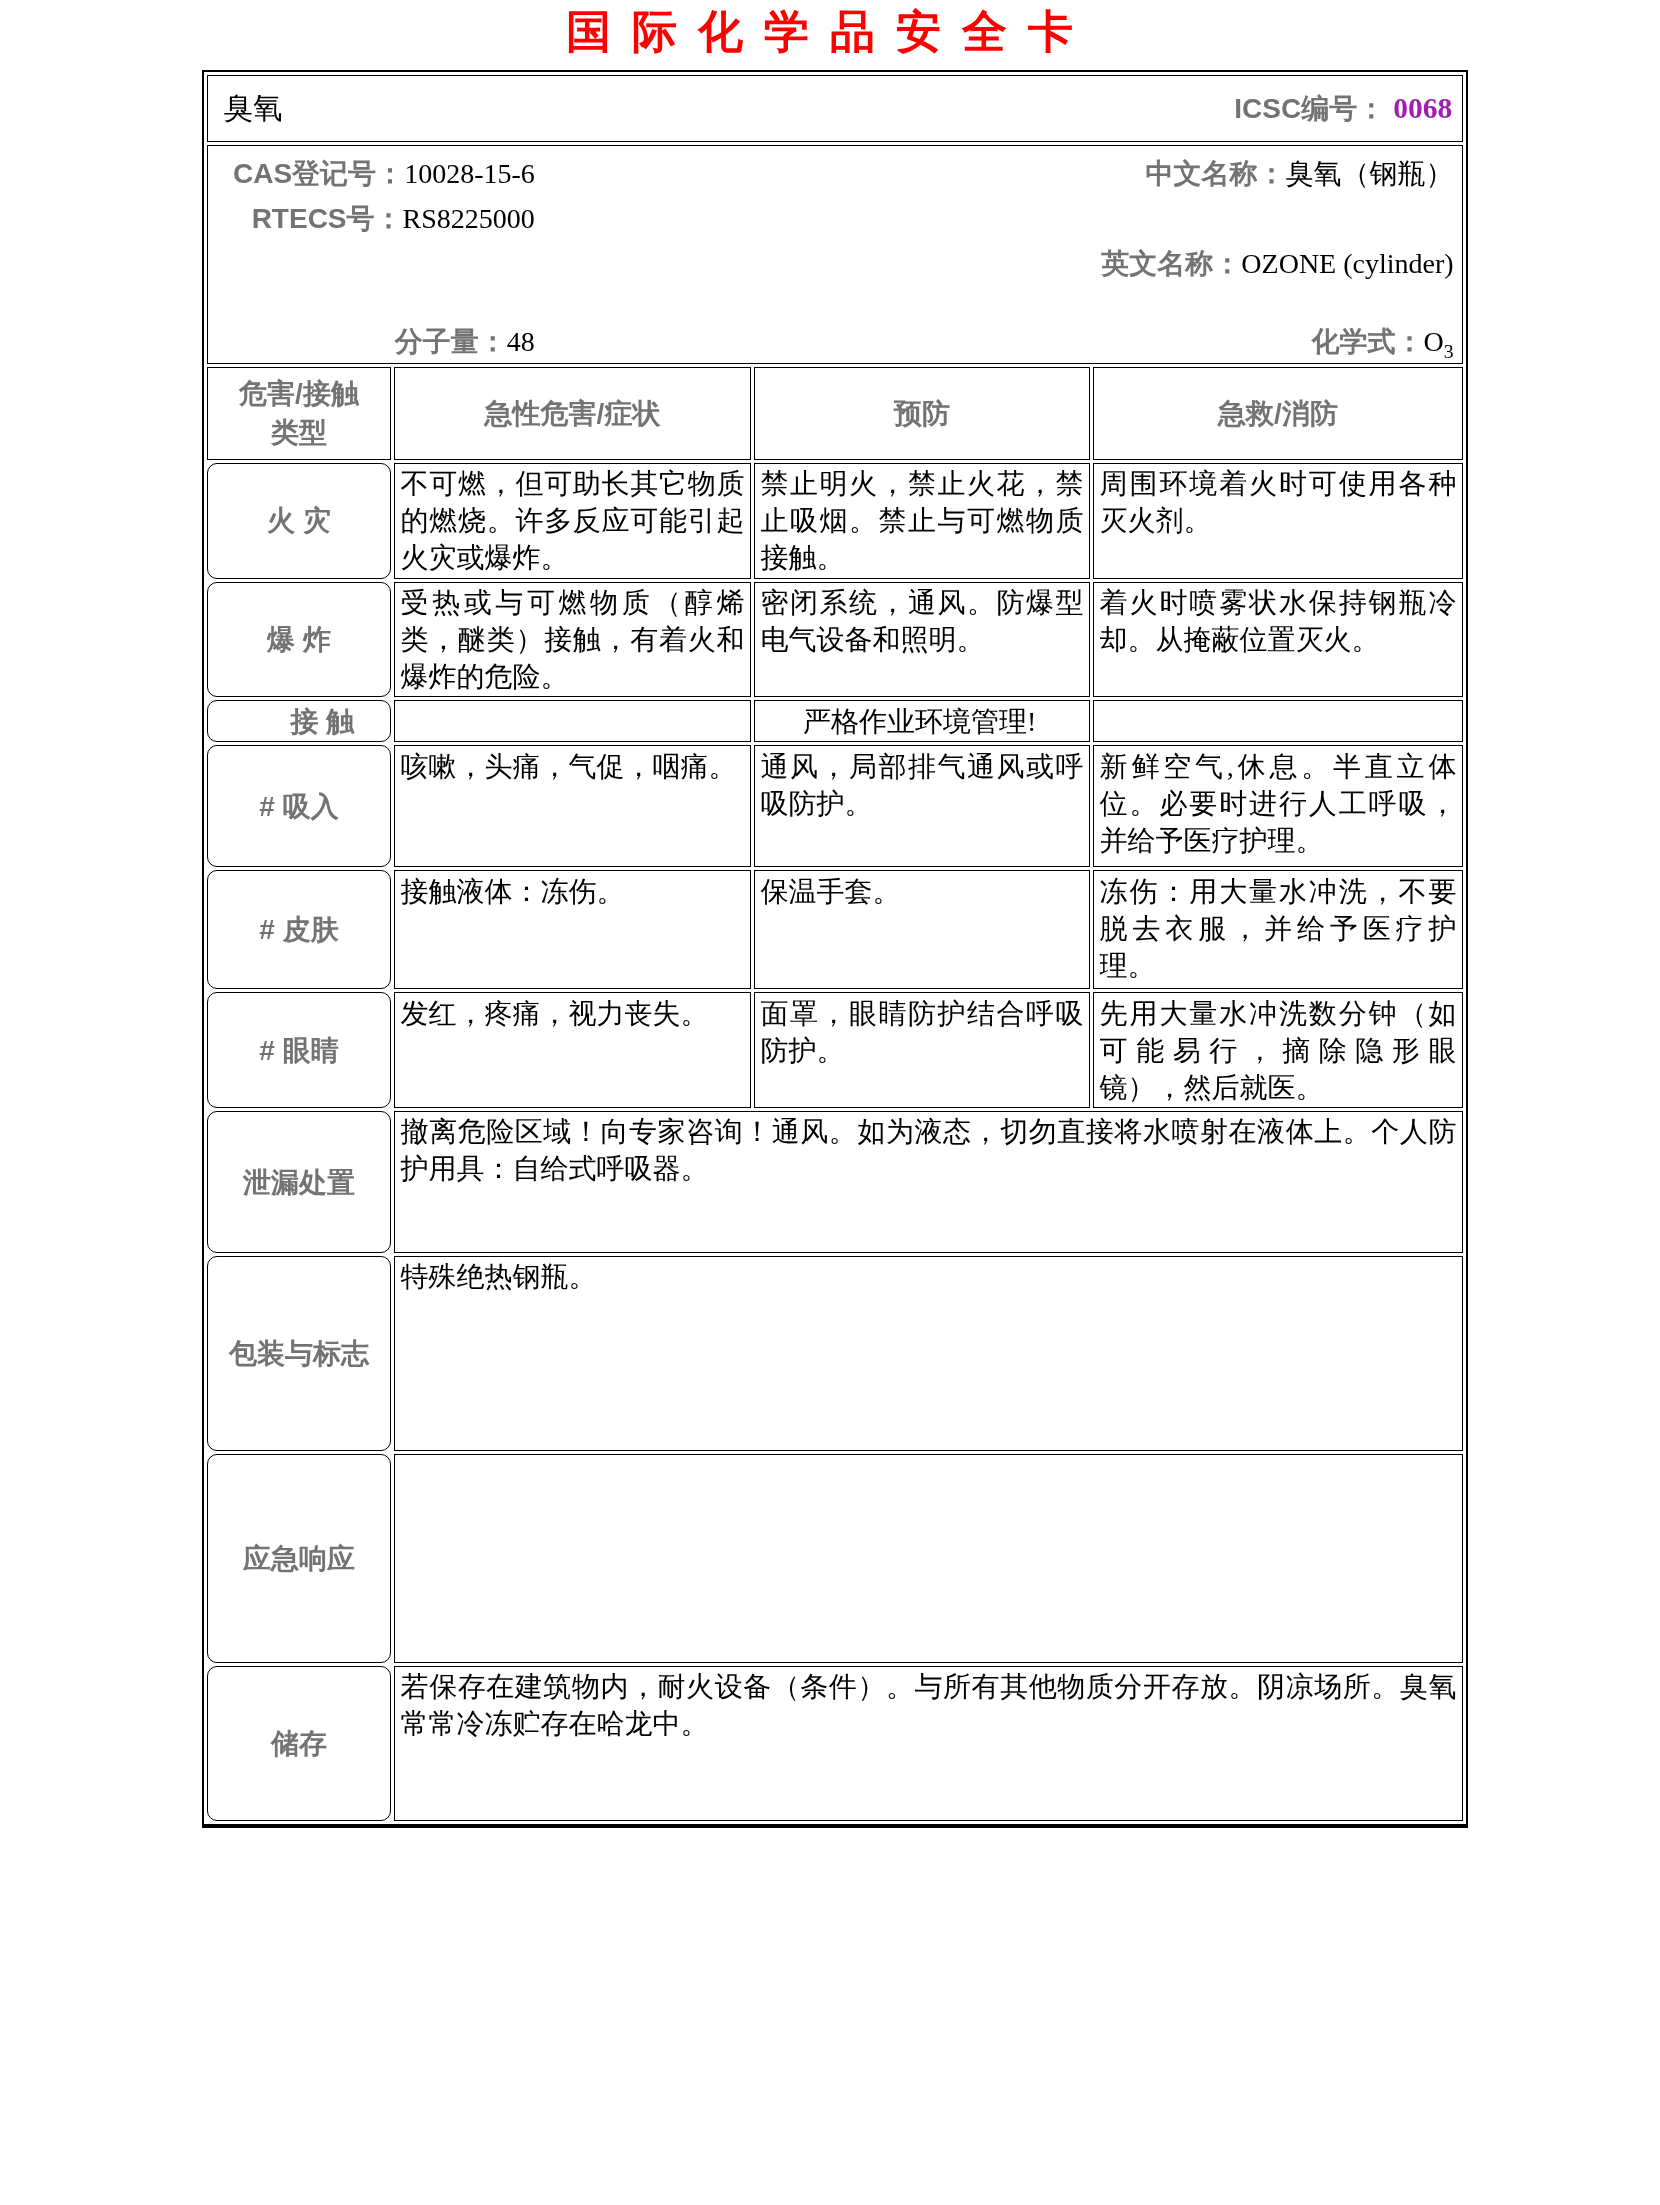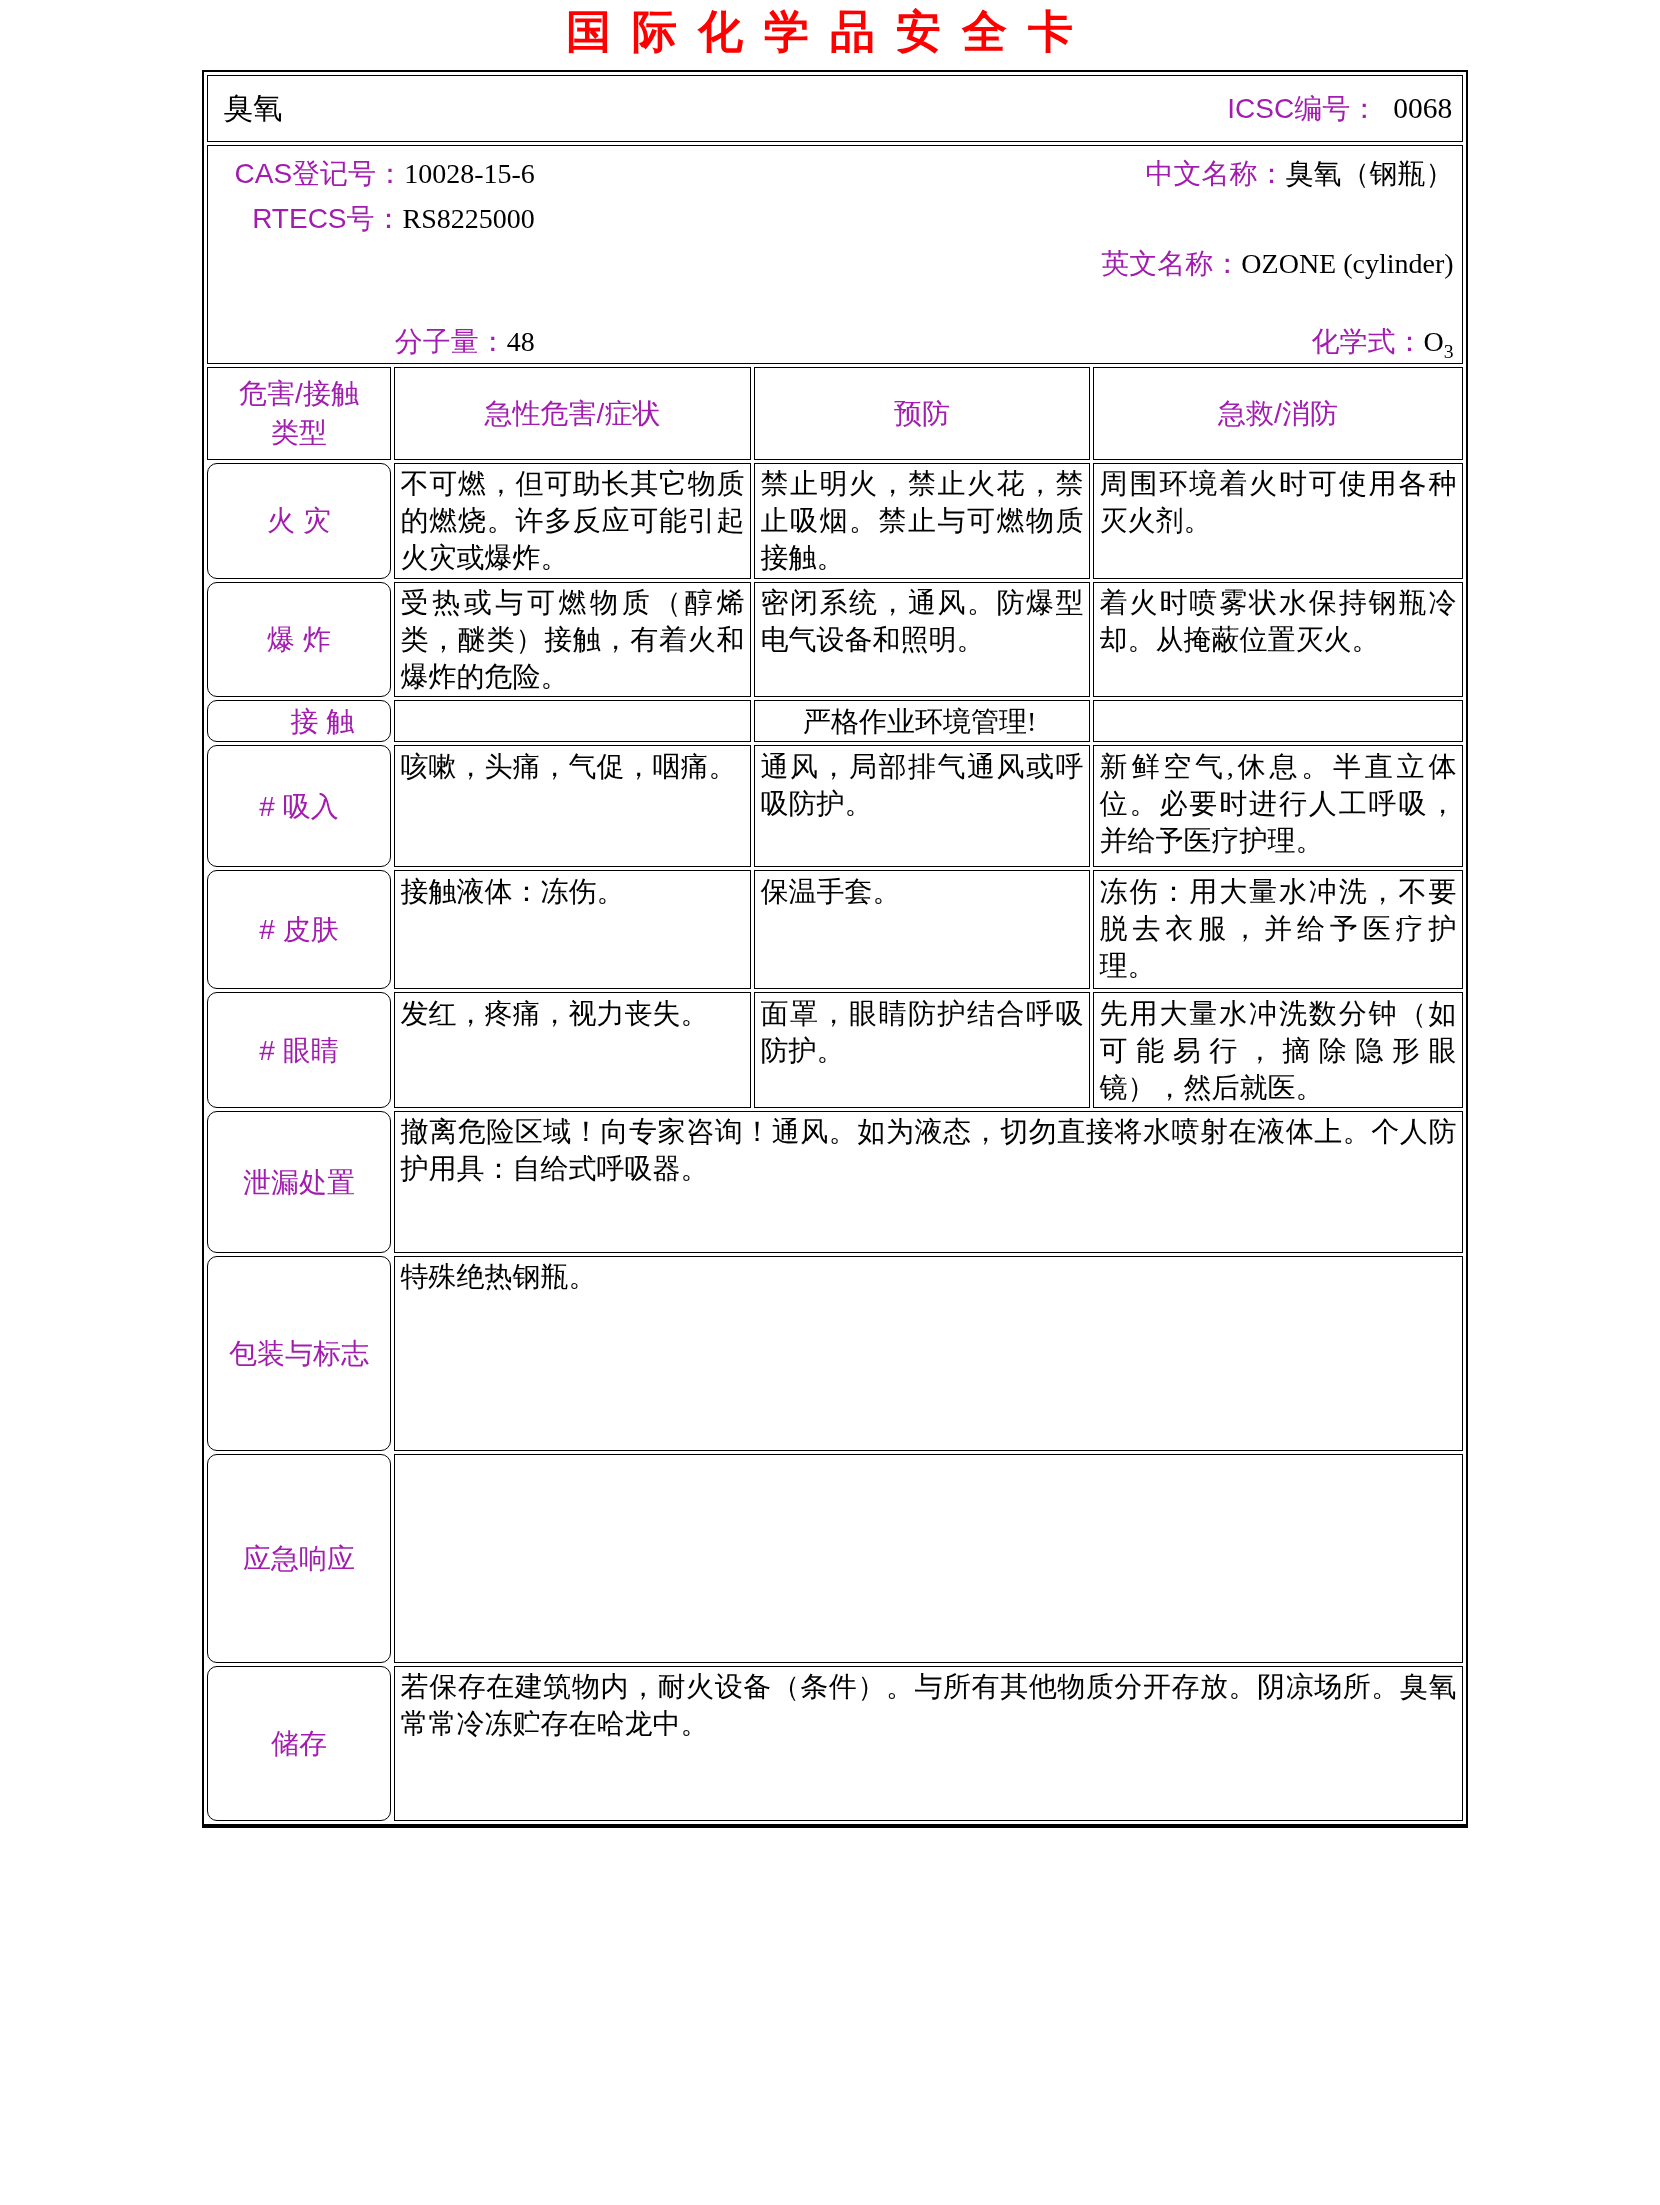--- a/index.html
+++ b/index.html
@@ -40,22 +40,22 @@
   td {
     border: 1.4px solid #000;
     padding: 1.4px 5.6px;
     vertical-align: top;
     font-size: 28px;
     line-height: 37px;
     text-align: justify;
   }
   
   .blue-lbl, td.lbl, td.hdr {
-    color: #a21caf;
-    font-weight: normal;
+    color: #737373;
+    font-weight: bold;
     font-family: "Liberation Sans", sans-serif;
   }
   td.lbl {
     text-align: center;
     vertical-align: middle;
     font-size: 28px;
     line-height: 35px;
     padding: 1.4px 1.4px;
     border-radius: 10px;
   }
@@ -83,21 +83,21 @@
   tr.r-stor  td { height: 155px; }
   
   .name-flex {
     display: flex;
     justify-content: space-between;
     align-items: center;
     height: 62px;
     padding: 0 4.2px 0 9.8px;
   }
   .substance { font-size: 29.5px; color: #000; }
-  .icsc-num { font-size: 29.5px; color: #000000; margin-left: 15px; }
+  .icsc-num { font-size: 29.5px; color: #a21caf; margin-left: 8px; font-weight: bold; }
   
   .info-grid {
     display: grid;
     grid-template-columns: 317px 1fr;
     padding: 5.6px 2.8px 0 4.2px;
     row-gap: 4.2px;
     font-size: 28px;
     line-height: 41px;
     text-align: right;
   }

